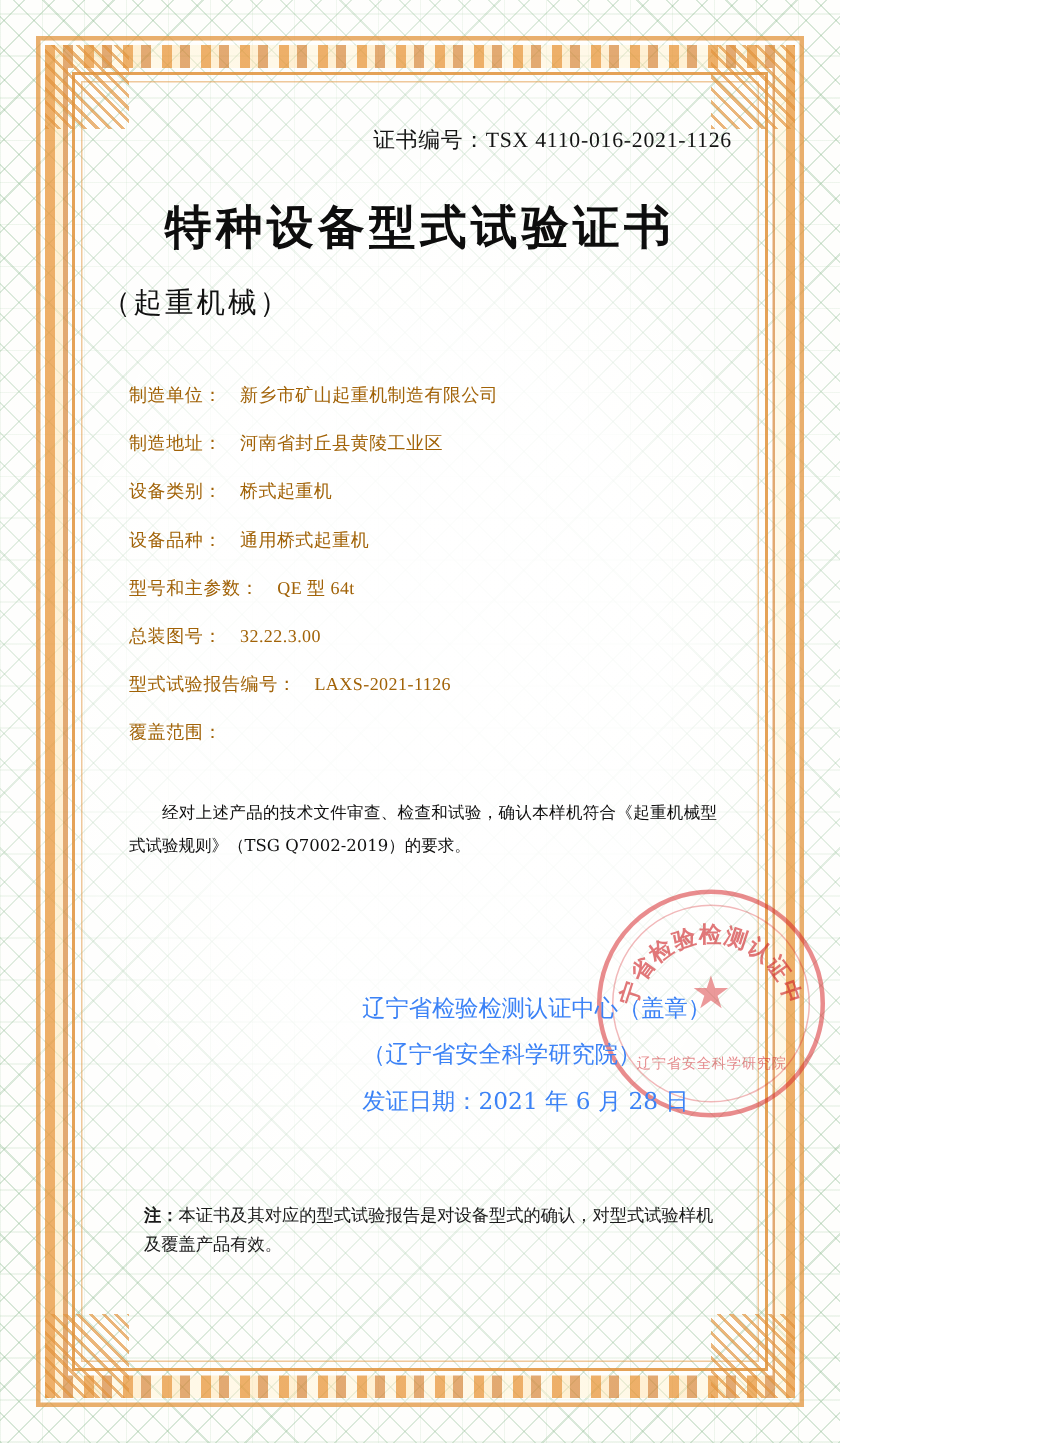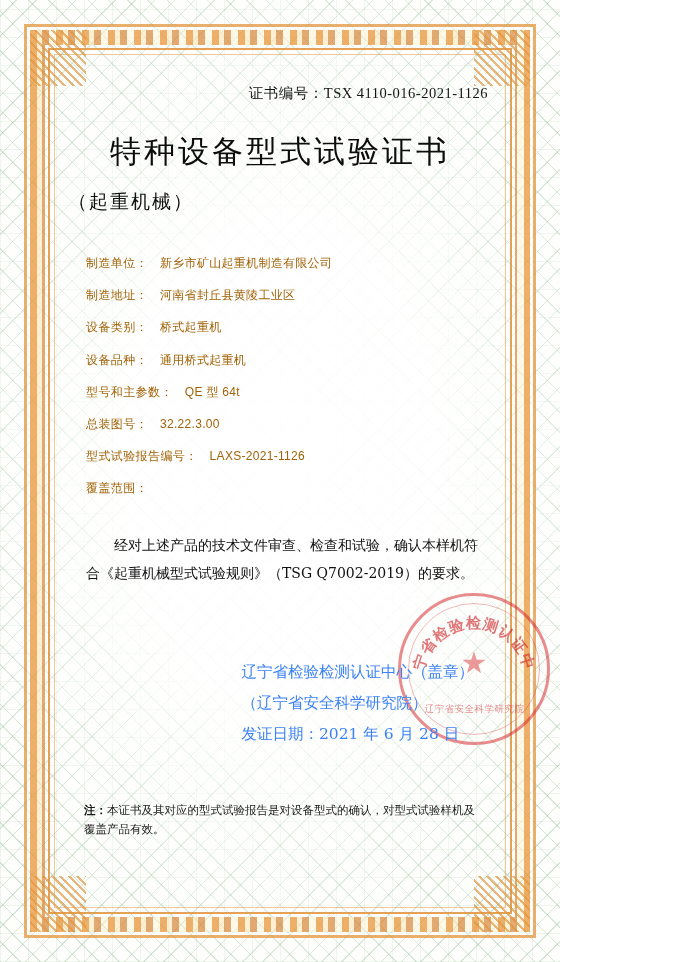--- a/index.html
+++ b/index.html
@@ -120,21 +120,21 @@
     letter-spacing: 0.5px;
     margin-top: 22px;
     margin-right: 4px;
     color: #141414;
     font-family: "Liberation Serif", serif;
   }
 
   .title {
     text-align: center;
     font-size: 31px;
-    font-weight: normal;
+    font-weight: bold;
     letter-spacing: 3px;
     margin-top: 28px;
     color: #0d0d0d;
     font-family: "DejaVu Serif", serif;
   }
   .subtitle {
     text-align: left;
     font-size: 19px;
     letter-spacing: 2px;
     margin-top: 16px;
@@ -155,27 +155,27 @@
     color: #a16207;
     font-family: "DejaVu Serif", serif;
   }
   .field-label {
     white-space: nowrap;
     letter-spacing: 0.4px;
   }
   .field-value {
     margin-left: 12px;
     letter-spacing: 0.3px;
-    font-family: Liberation Sans, sans-serif;
+    font-family: Liberation Serif, serif;
   }
 
   .paragraph {
     margin-top: 34px;
     padding: 0 14px 0 18px;
-    font-size: 14px;
+    font-size: 11px;
     line-height: 2.0;
     text-align: justify;
     text-indent: 2em;
     color: #101010;
     font-family: "DejaVu Serif", serif;
   }
 
   .signature-block {
     position: absolute;
     right: 18px;
@@ -240,21 +240,21 @@
     bottom: 26px;
     text-align: center;
     font-size: 9.5px;
     color: rgba(206,34,38,0.62);
     font-family: "DejaVu Serif", serif;
     letter-spacing: 0.5px;
   }
 
   .note {
     position: absolute;
-    left: 16px;
+    left: 28px;
     right: 10px;
     bottom: 62px;
     font-size: 11.5px;
     line-height: 1.6;
     color: #1a1a1a;
     font-family: "DejaVu Serif", serif;
   }
   .note-label { font-weight: bold; }
 </style>
 </head>

